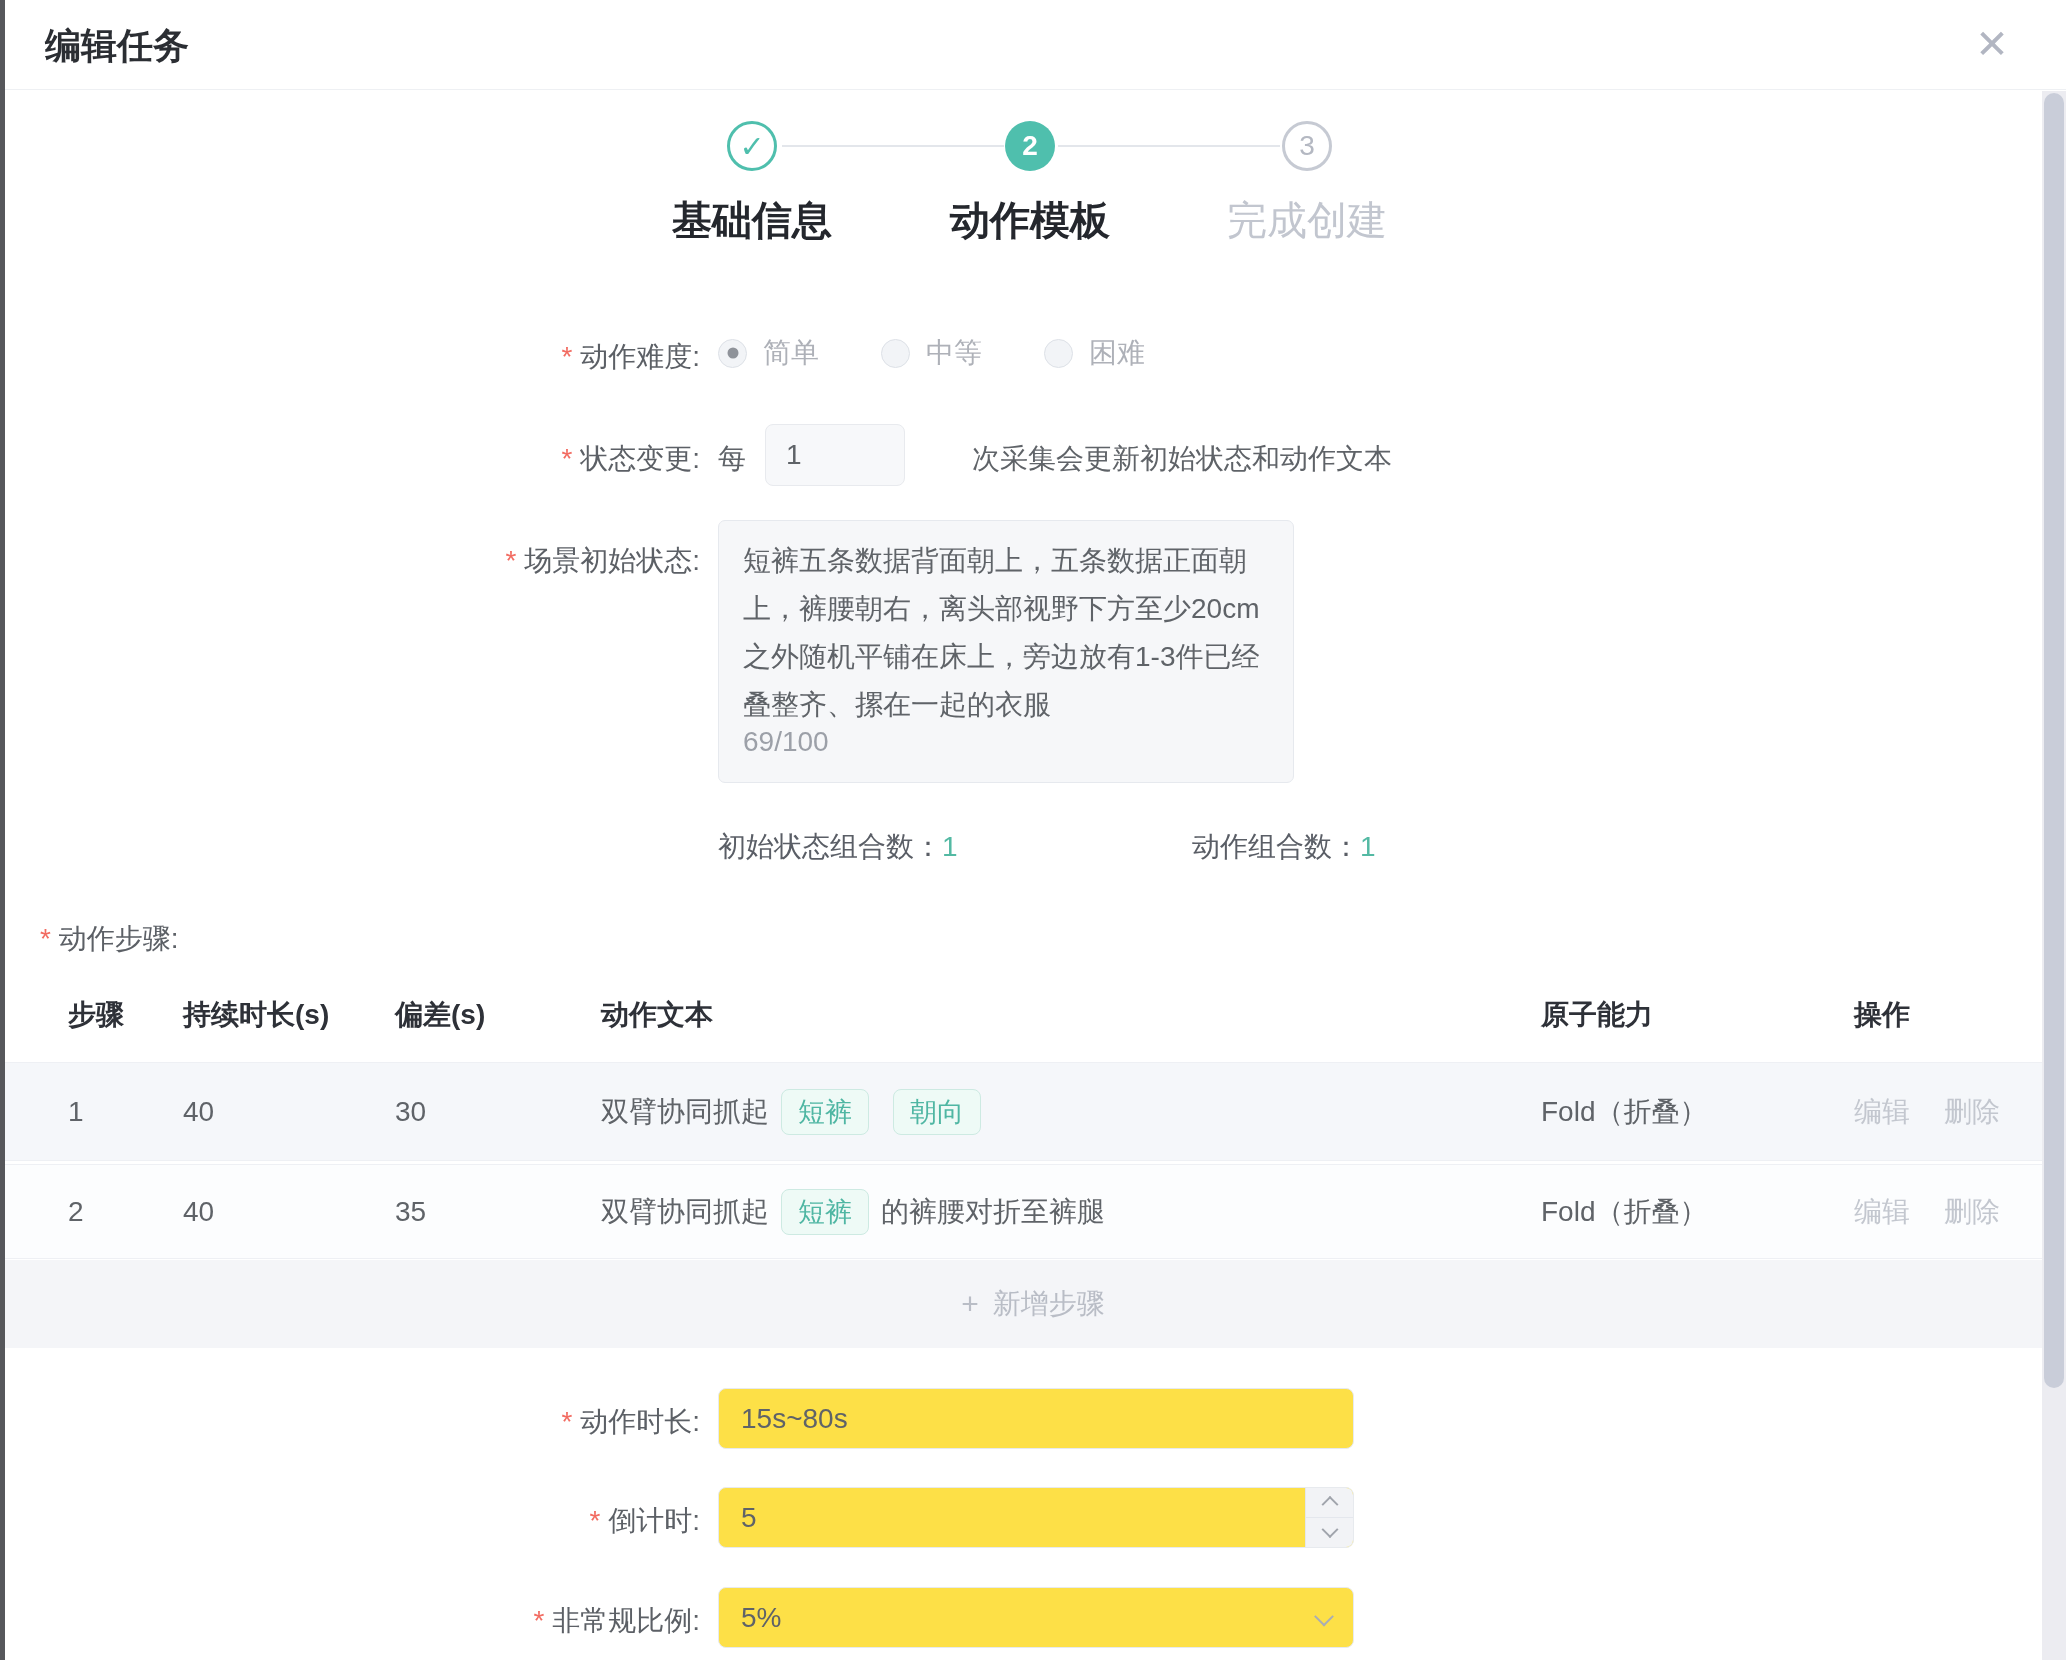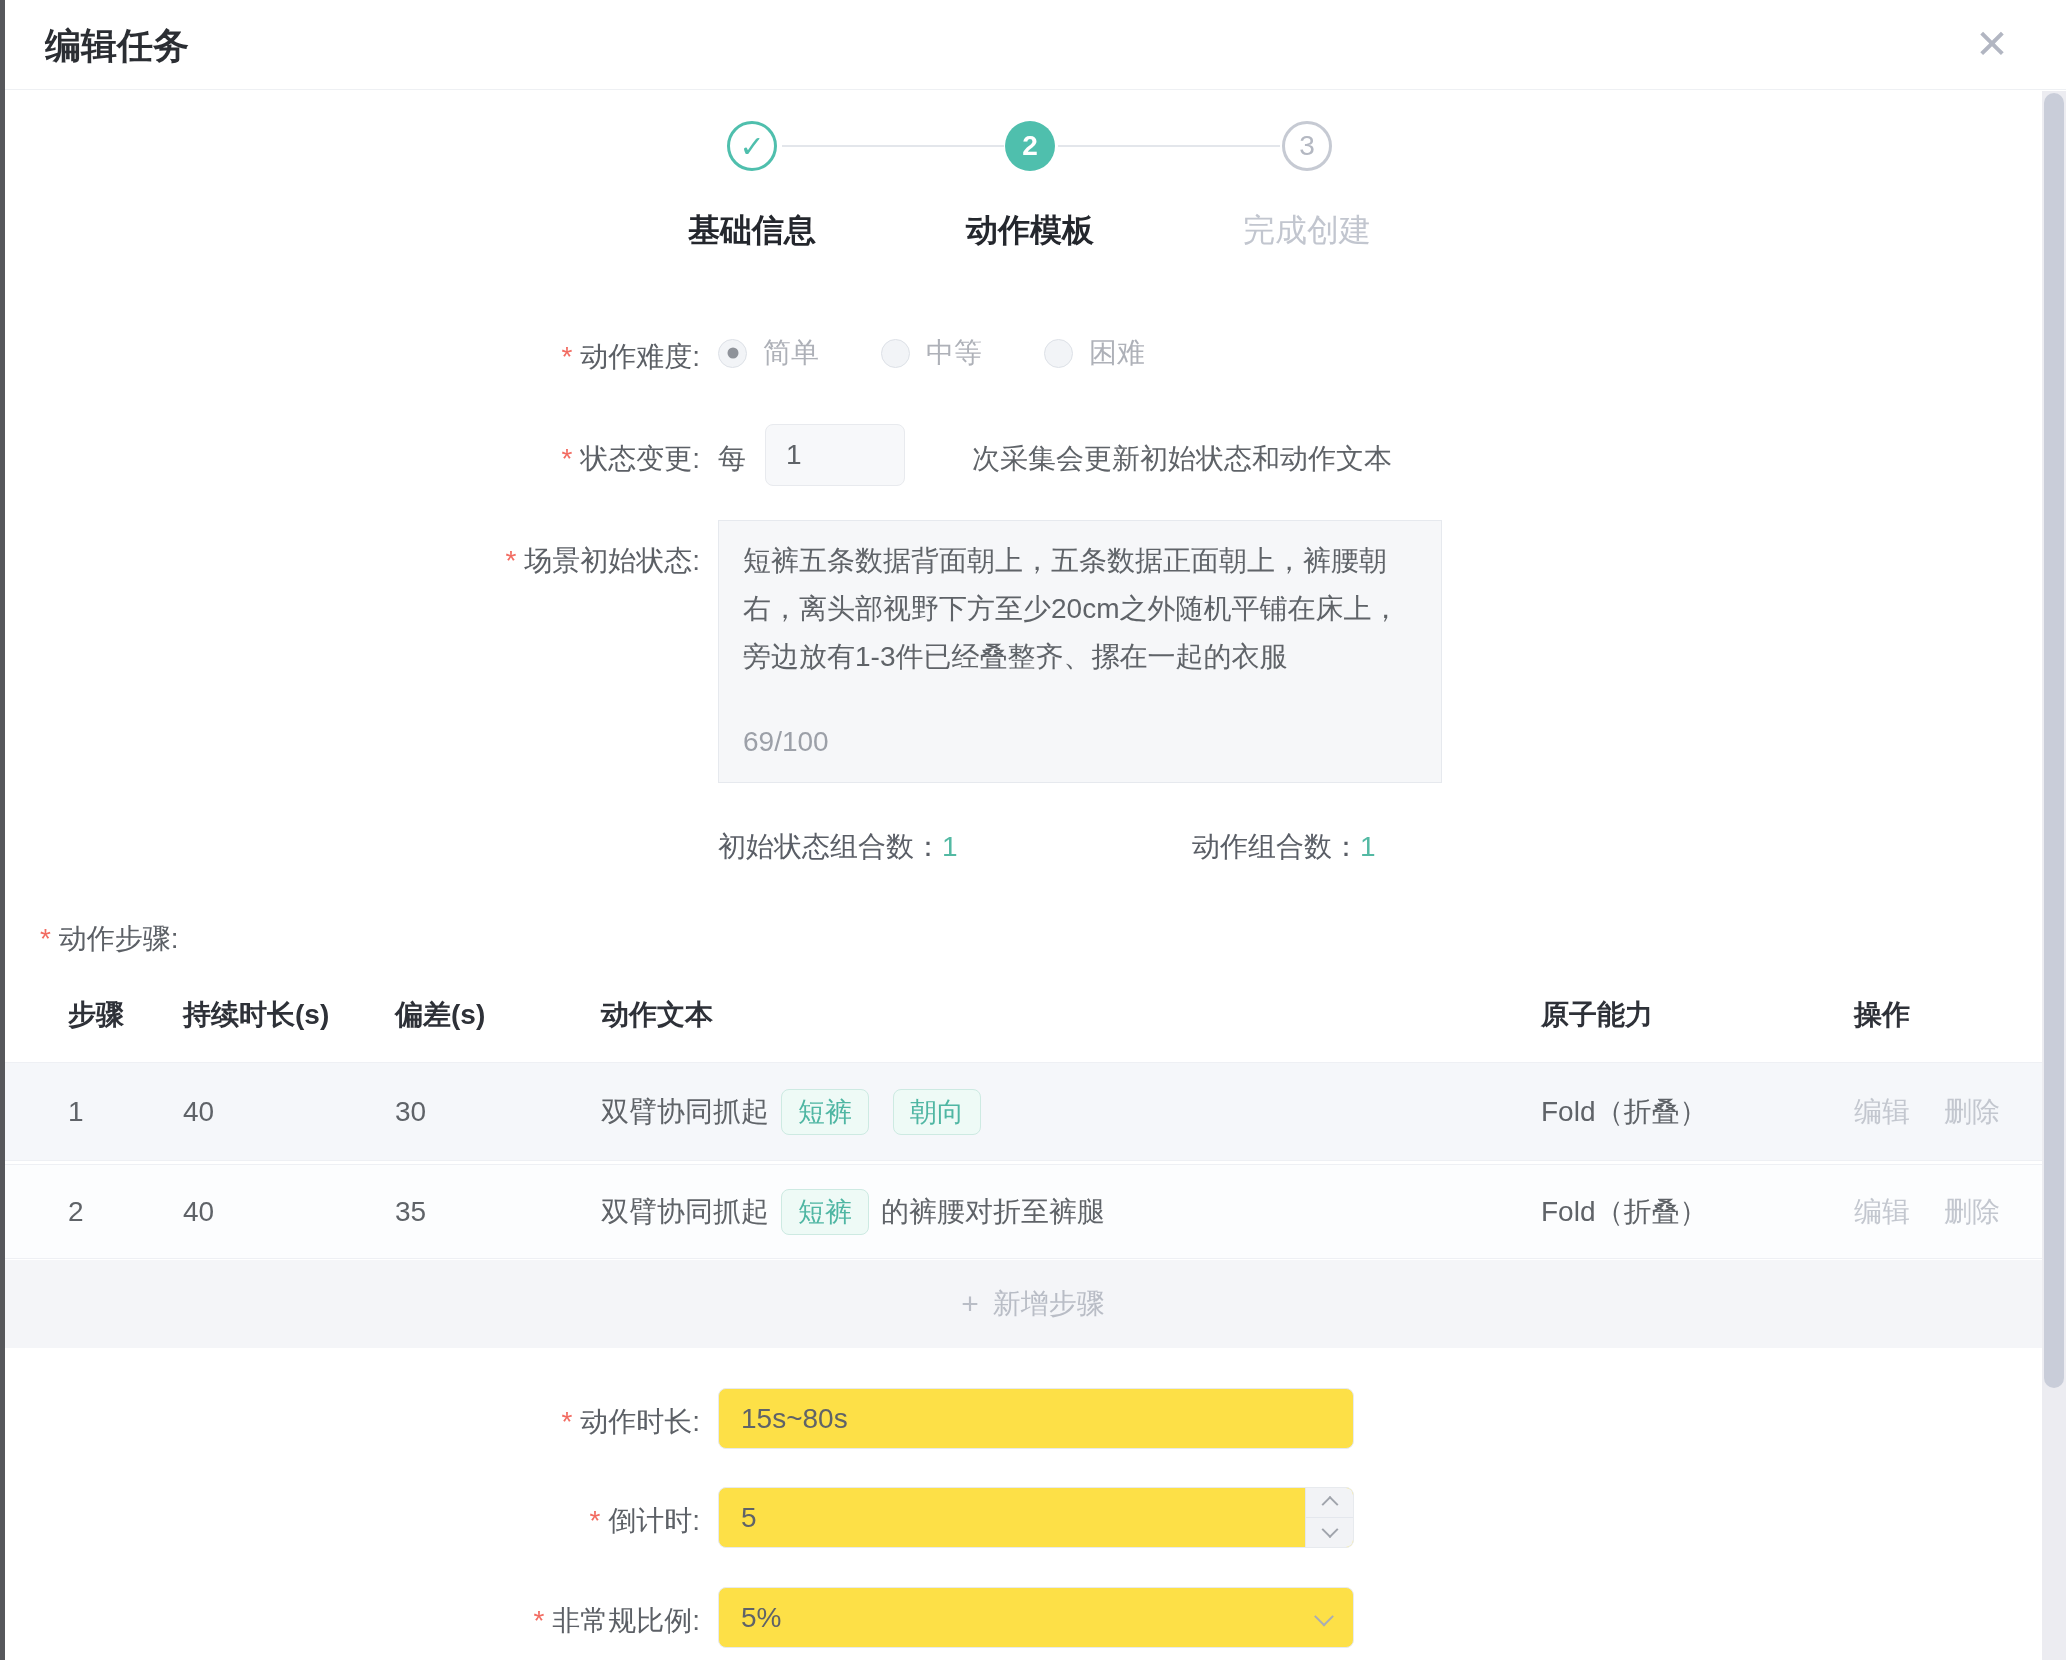--- a/index.html
+++ b/index.html
@@ -17,42 +17,42 @@
   .dlg-close { position:absolute; right:48px; top:18px; width:52px; height:52px; display:flex;
     align-items:center; justify-content:center; font-size:40px; color:#b2b6c2; cursor:pointer; font-weight:300; }
 
   
   .step { position:absolute; width:240px; text-align:center; }
   .step-circle { width:50px; height:50px; border-radius:50%; margin:0 auto; display:flex;
     align-items:center; justify-content:center; font-size:28px; font-weight:700; }
   .step.done .step-circle { border:3px solid #4fbfad; background:#fff; color:#4fbfad; font-size:30px; font-weight:400;}
   .step.active .step-circle { background:#4fbfad; color:#fff; }
   .step.pending .step-circle { border:3px solid #c6cad3; background:#fff; color:#b4b8c2; font-weight:400; }
-  .step-label { margin-top:38px; font-size:32px; }
+  .step-label { margin-top:22px; font-size:40px; }
   .step.done .step-label { color:#24272d; font-weight:700; }
   .step.active .step-label { color:#24272d; font-weight:700; }
   .step.pending .step-label { color:#c2c6cf; font-weight:400; }
   .step-line { position:absolute; height:2px; background:#e3e6eb; top:145px; }
 
   
   .form-label { position:absolute; left:0; width:700px; text-align:right; color:#5c6066; }
   .req::before { content:"* "; color:#f26c62; }
   .radio-row { position:absolute; left:718px; display:flex; align-items:flex-end; gap:0; }
   .radio-item { display:flex; align-items:center; margin-right:62px; cursor:pointer; }
   .radio-circle { width:29px; height:29px; border-radius:50%; background:#f2f4f7; border:1px solid #dde1e7;
     position:relative; flex:0 0 auto; }
   .radio-item.checked .radio-circle::after { content:""; position:absolute; left:50%; top:50%;
     width:11px; height:11px; border-radius:50%; background:#8f939a; transform:translate(-50%,-50%); }
   .radio-label { margin-left:16px; color:#aeb1b8; }
 
   .mini-input { position:absolute; left:765px; width:140px; height:62px; background:#f7f8fa;
     border:1px solid #e8eaee; border-radius:8px; line-height:60px; padding-left:20px; color:#5f6368; }
 
-  .scene-box { position:absolute; left:718px; top:520px; width:724px; height:263px; background:#f6f7f9;
-    border:1px solid #e6e9ee; border-radius:0; padding:16px 24px; line-height:48px; color:#5f6368; }
+  .scene-box { position:absolute; left:718px; top:520px; width:576px; height:263px; background:#f6f7f9;
+    border:1px solid #e6e9ee; border-radius:7px; padding:16px 24px; line-height:48px; color:#5f6368; }
   .scene-counter { position:absolute; left:24px; bottom:26px; color:#9ca0a8; line-height:1; }
 
   .combo-val { color:#53b9a3; }
 
   
   .tbl-head span { position:absolute; top:0; font-weight:700; color:#2e3138; }
   .c-step { left:68px; } .c-dur { left:183px; } .c-dev { left:395px; }
   .c-text { left:601px; right:560px; } .c-abil { left:1541px; } .c-act { left:1854px; }
   .trow { position:absolute; left:0; right:0; border-bottom:1px solid #eef0f4; border-top:1px solid #eef0f4; }
   .trow .cell { position:absolute; top:50%; transform:translateY(-50%); color:#5f6368; }

